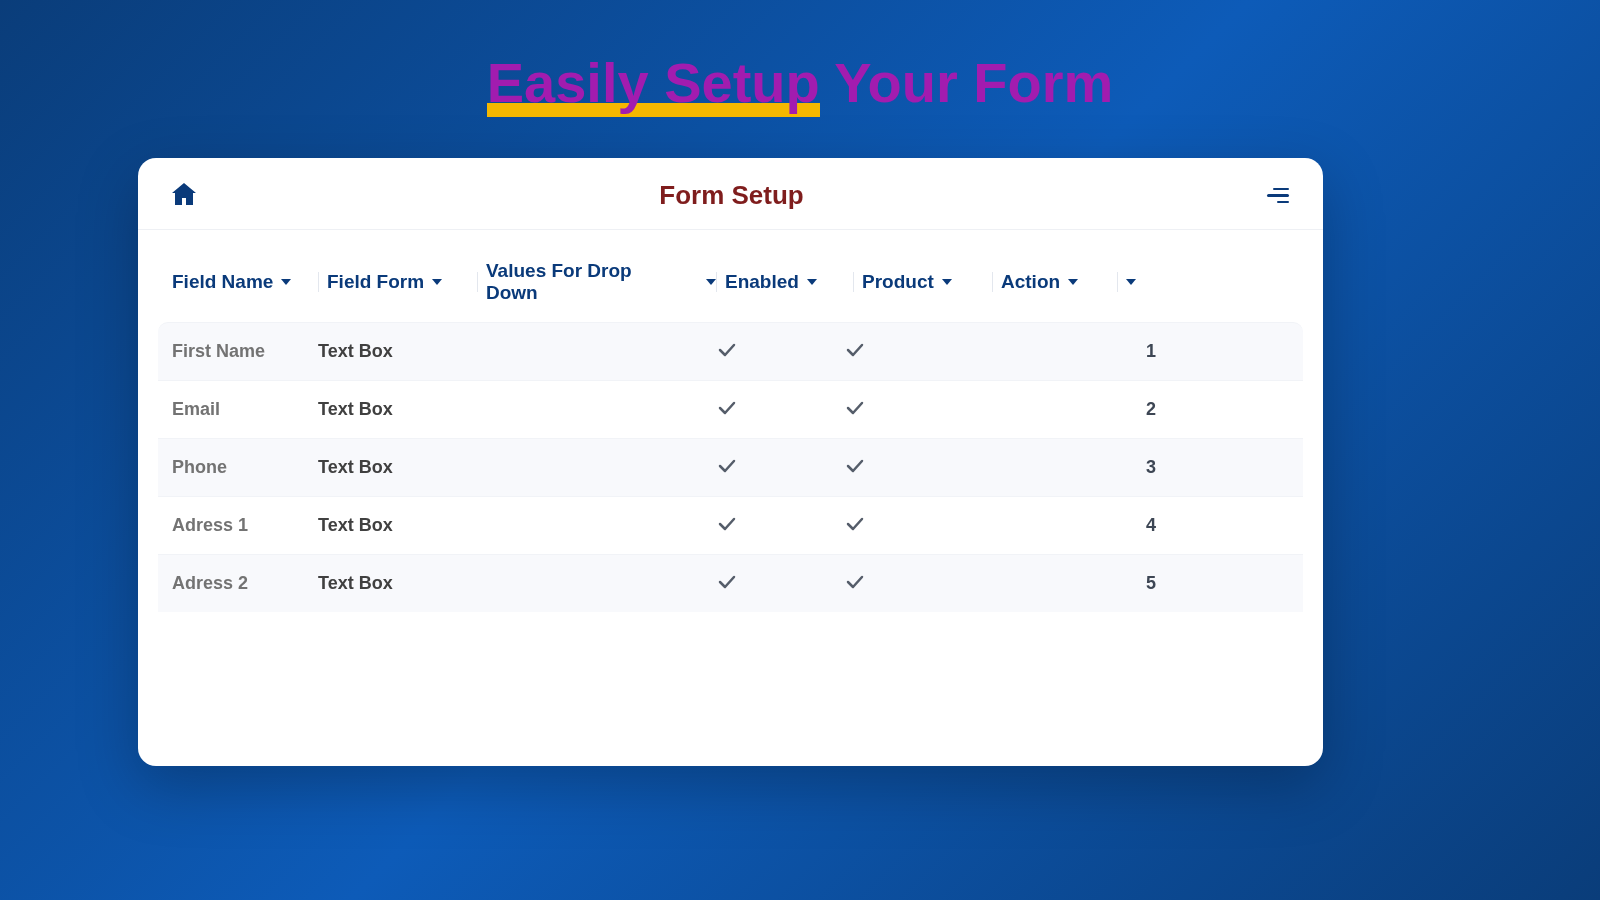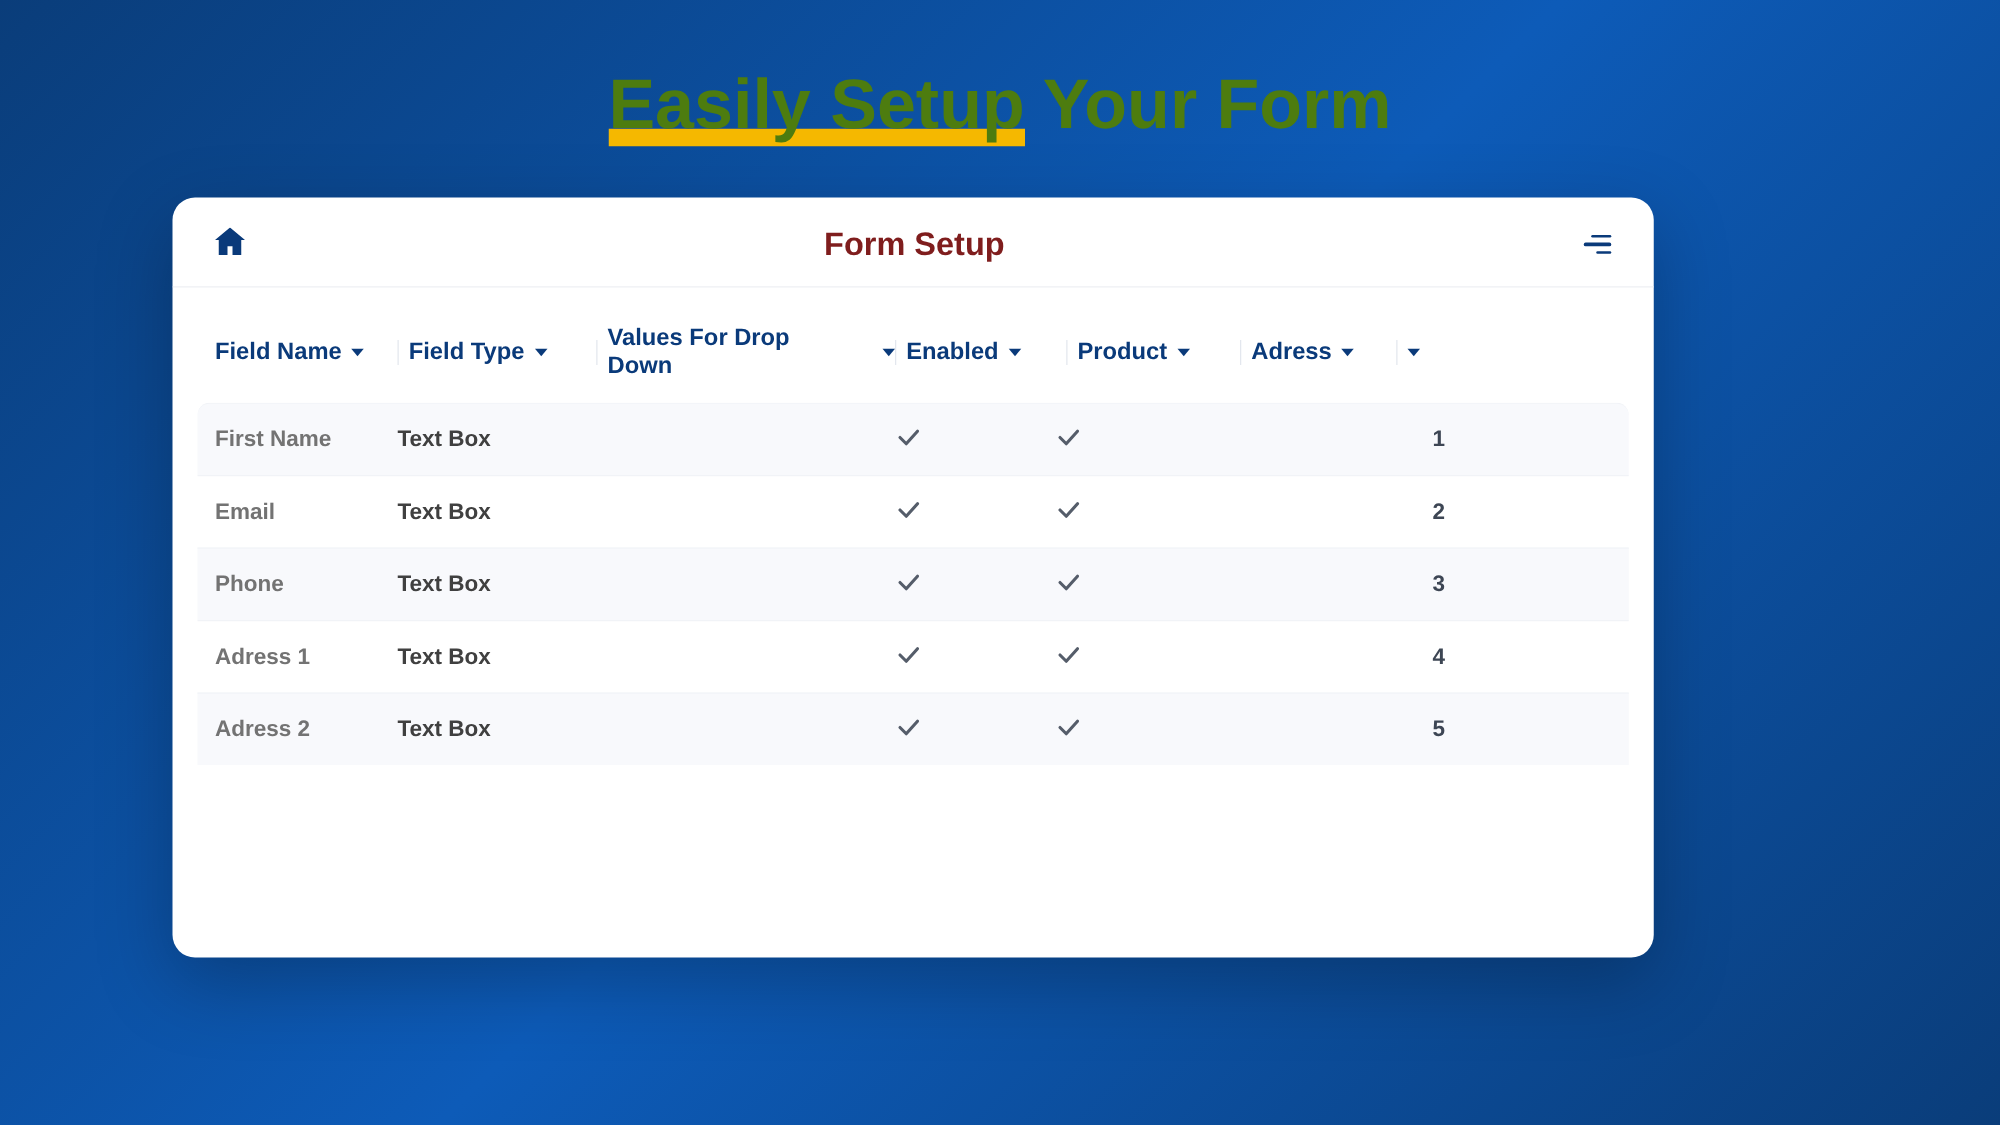--- a/index.html
+++ b/index.html
@@ -7,21 +7,21 @@
       font-family: -apple-system, BlinkMacSystemFont, 'Segoe UI', Helvetica, Arial, sans-serif;
       width: 1600px;
       height: 900px;
       background: linear-gradient(135deg, #0a3d7a 0%, #0d5bb8 50%, #0a3d7a 100%);
       position: relative;
       overflow: hidden;
     }
     .page-title {
       text-align: center;
       padding-top: 50px;
-      color: #4d7c0f;
+      color: #a21caf;
       font-size: 56px;
       font-weight: 700;
       position: relative;
       z-index: 2;
     }
     .highlight-wrap {
       position: relative;
       display: inline-block;
     }
     .highlight-wrap::after {
@@ -164,41 +164,41 @@
   </div>
 
   <div class="table-wrap">
     <div class="thead-row">
       <div class="th col-name">
         <span>Field Name</span>
         <span class="caret"></span>
       </div>
       <div class="th-sep"></div>
       <div class="th col-type">
-        <span>Field Type</span>
+        <span>Field Form</span>
         <span class="caret"></span>
       </div>
       <div class="th-sep"></div>
       <div class="th col-values">
         <span>Values For Drop Down</span>
         <span class="caret"></span>
       </div>
       <div class="th-sep"></div>
       <div class="th col-enabled">
         <span>Enabled</span>
         <span class="caret"></span>
       </div>
       <div class="th-sep"></div>
       <div class="th col-required">
         <span>Product</span>
         <span class="caret"></span>
       </div>
       <div class="th-sep"></div>
       <div class="th col-action">
-        <span>Adress</span>
+        <span>Action</span>
         <span class="caret"></span>
       </div>
       <div class="th-sep"></div>
       <div class="th col-order">
         <span class="caret"></span>
       </div>
     </div>
 
     <div class="tbody" id="tbody">
         <div class="trow even first-round">

